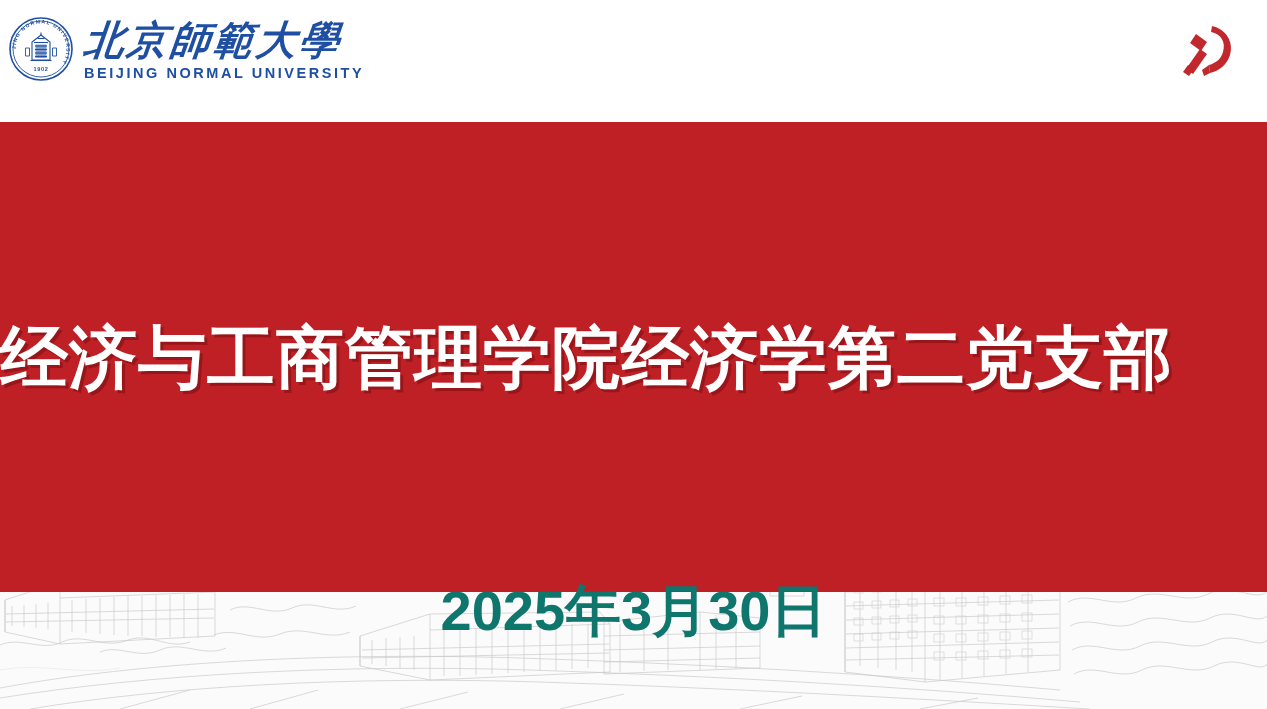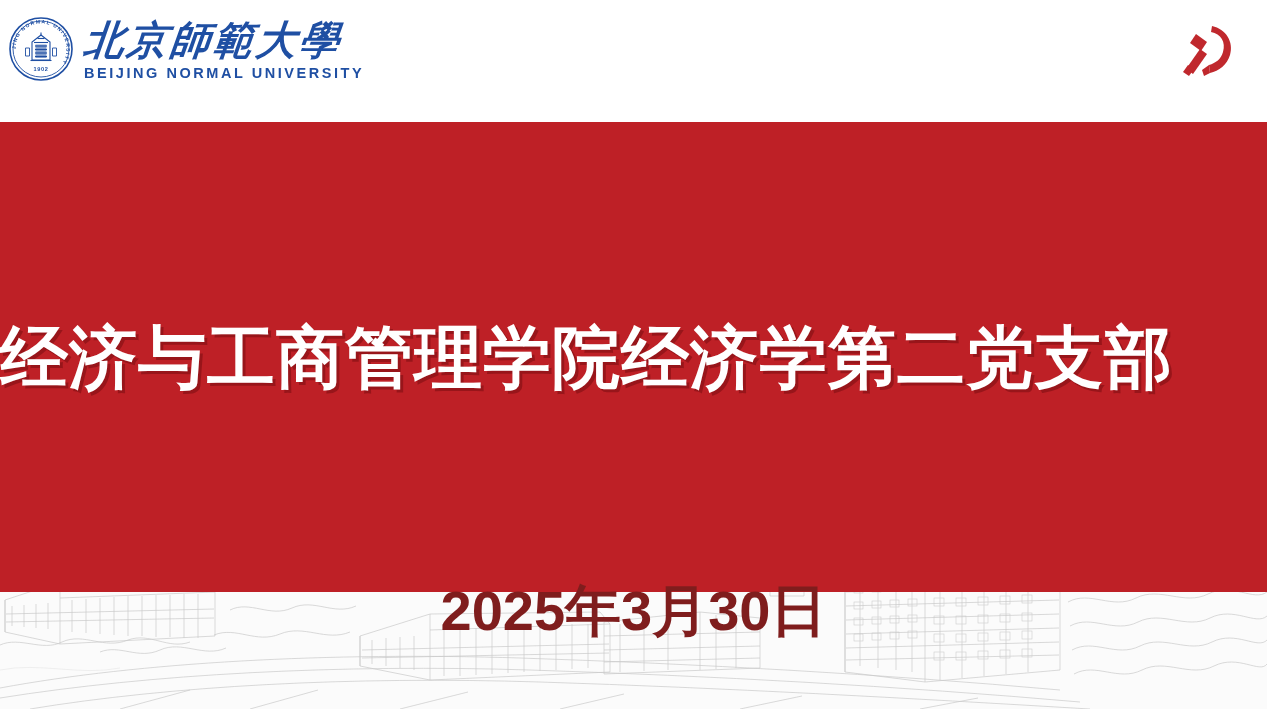--- a/index.html
+++ b/index.html
@@ -123,21 +123,21 @@
   .date-text {
     position: absolute;
     left: 0;
     top: 578px;
     width: 1267px;
     text-align: center;
     font-family: "Liberation Sans", "DejaVu Sans", sans-serif;
     font-weight: 700;
     font-size: 56px;
     line-height: 66px;
-    color: #7f1d1d;
+    color: #0f766e;
     letter-spacing: 0px;
     z-index: 6;
   }
 </style>
 </head>
 <body>
 
 <div id="slide">
 
   <div class="header">

